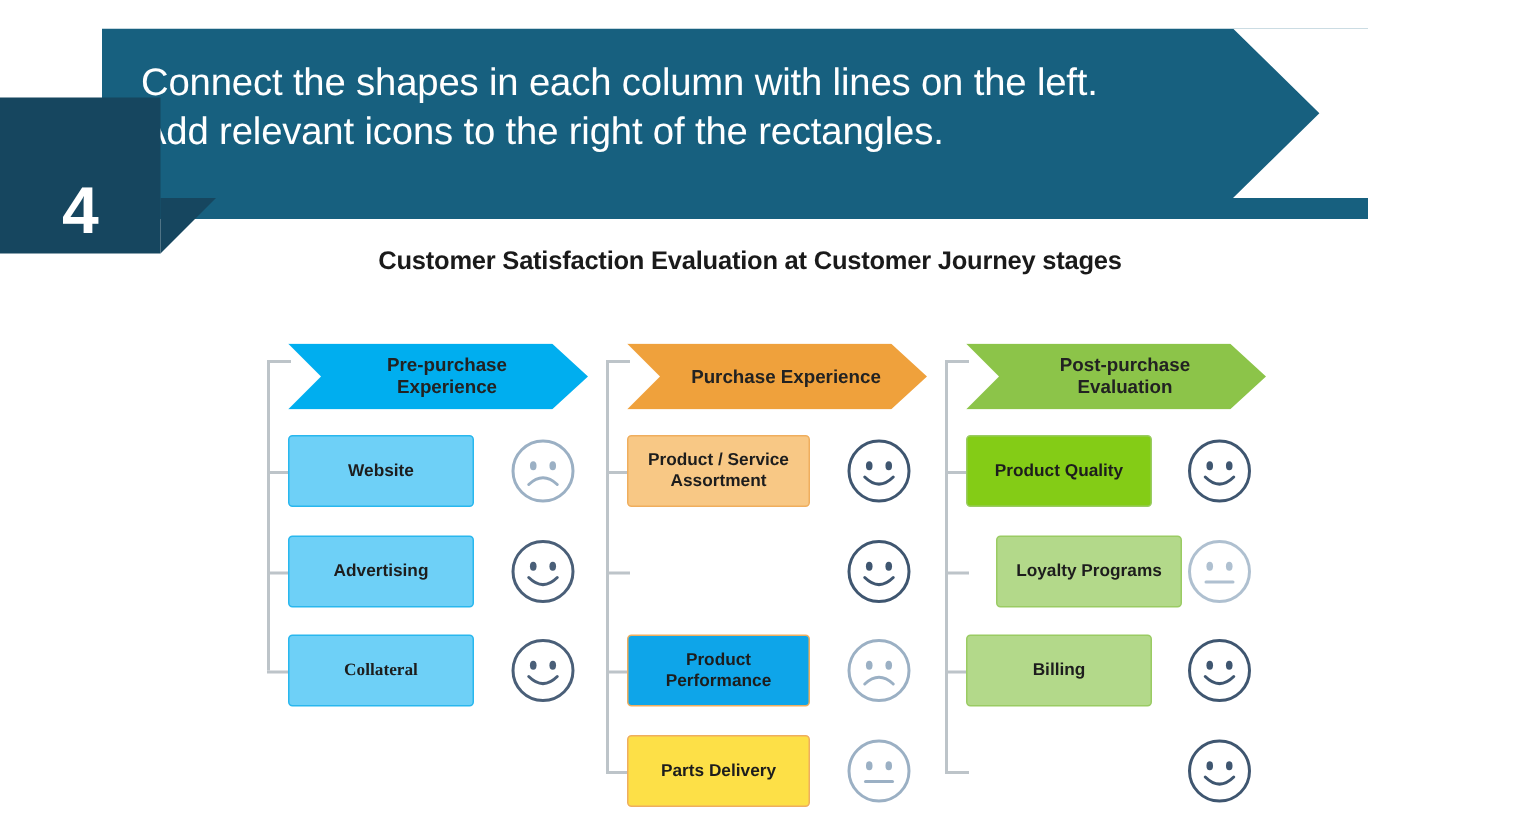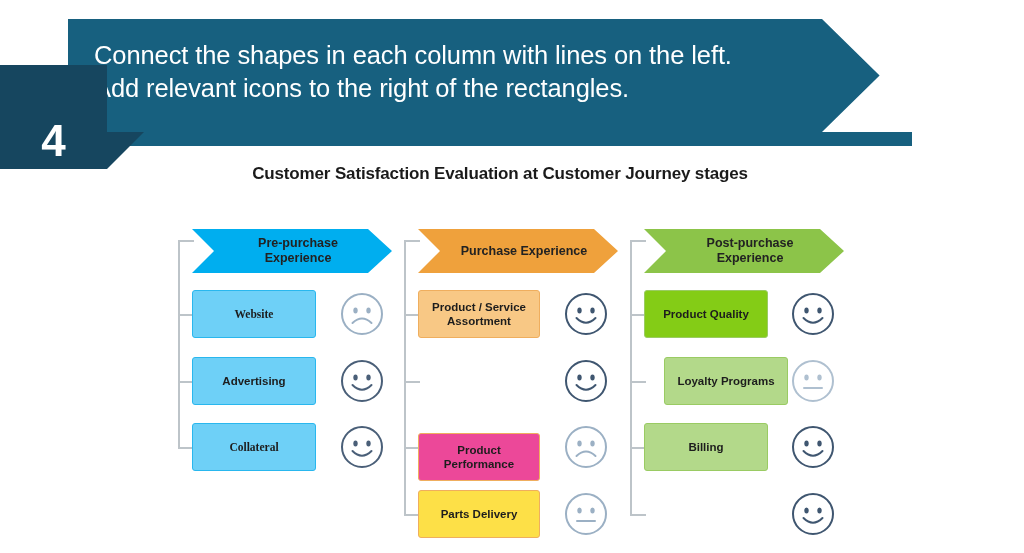--- a/index.html
+++ b/index.html
@@ -231,21 +231,21 @@
 
 <div id="diagram">
     <div class="column col-1">
       <div class="chev-wrap">
         <div class="chev" style="background: rgb(0, 174, 239);"></div>
         <div class="chev-label">Pre-purchase
 Experience</div>
       </div>
       <div class="connector" style="height: 207px;"></div>
       <div class="stub" style="top: 96px;"></div>
-      <div class="row" style="top: 72px; font-family: Liberation Serif, serif;">
+      <div class="row" style="top: 72px;">
         <div class="box" style="background: rgb(110, 208, 247); border: 1.5px solid rgb(41, 183, 238);"><span>Website</span></div>
         <div class="face">
           <svg viewBox="0 0 46 46">
             <circle cx="23" cy="23" r="20" fill="none" stroke="#9BB0C4" stroke-width="2"></circle>
             <ellipse cx="16.5" cy="19.5" rx="2.2" ry="3.0" fill="#9BB0C4"></ellipse>
             <ellipse cx="29.5" cy="19.5" rx="2.2" ry="3.0" fill="#9BB0C4"></ellipse>
             <path fill="none" stroke="#9BB0C4" stroke-width="2" stroke-linecap="round" d="M13.5 32 Q23 23 32.5 32"></path>
           </svg>
         </div>
       </div>
@@ -299,21 +299,21 @@
           <svg viewBox="0 0 46 46">
             <circle cx="23" cy="23" r="20" fill="none" stroke="#3F5670" stroke-width="2"></circle>
             <ellipse cx="16.5" cy="19.5" rx="2.2" ry="3.0" fill="#3F5670"></ellipse>
             <ellipse cx="29.5" cy="19.5" rx="2.2" ry="3.0" fill="#3F5670"></ellipse>
             <path fill="none" stroke="#3F5670" stroke-width="2" stroke-linecap="round" d="M13.5 27 Q23 36.5 32.5 27"></path>
           </svg>
         </div>
       </div>
       <div class="stub" style="top: 229px;"></div>
       <div class="row" style="top: 205px;">
-        <div class="box" style="background: #ec4899; border: 1.5px solid rgb(239, 174, 94); margin-top: 10px;"><span>Product
+        <div class="box" style="background: #0ea5e9; border: 1.5px solid rgb(239, 174, 94);"><span>Product
 Performance</span></div>
         <div class="face">
           <svg viewBox="0 0 46 46">
             <circle cx="23" cy="23" r="20" fill="none" stroke="#9BB0C4" stroke-width="2"></circle>
             <ellipse cx="16.5" cy="19.5" rx="2.2" ry="3.0" fill="#9BB0C4"></ellipse>
             <ellipse cx="29.5" cy="19.5" rx="2.2" ry="3.0" fill="#9BB0C4"></ellipse>
             <path fill="none" stroke="#9BB0C4" stroke-width="2" stroke-linecap="round" d="M13.5 32 Q23 23 32.5 32"></path>
           </svg>
         </div>
       </div>
@@ -327,21 +327,21 @@
             <ellipse cx="29.5" cy="19.5" rx="2.2" ry="3.0" fill="#9BB0C4"></ellipse>
             <path fill="none" stroke="#9BB0C4" stroke-width="2" stroke-linecap="round" d="M14 30 L32 30"></path>
           </svg>
         </div>
       </div>
     </div>
     <div class="column col-3">
       <div class="chev-wrap">
         <div class="chev" style="background: rgb(140, 196, 73);"></div>
         <div class="chev-label">Post-purchase
-Experience</div>
+Evaluation</div>
       </div>
       <div class="connector" style="height: 273.5px;"></div>
       <div class="stub" style="top: 96px;"></div>
       <div class="row" style="top: 72px;">
         <div class="box" style="background: #84cc16; border: 1.5px solid rgb(154, 203, 99);"><span>Product Quality</span></div>
         <div class="face">
           <svg viewBox="0 0 46 46">
             <circle cx="23" cy="23" r="20" fill="none" stroke="#3F5670" stroke-width="2"></circle>
             <ellipse cx="16.5" cy="19.5" rx="2.2" ry="3.0" fill="#3F5670"></ellipse>
             <ellipse cx="29.5" cy="19.5" rx="2.2" ry="3.0" fill="#3F5670"></ellipse>

